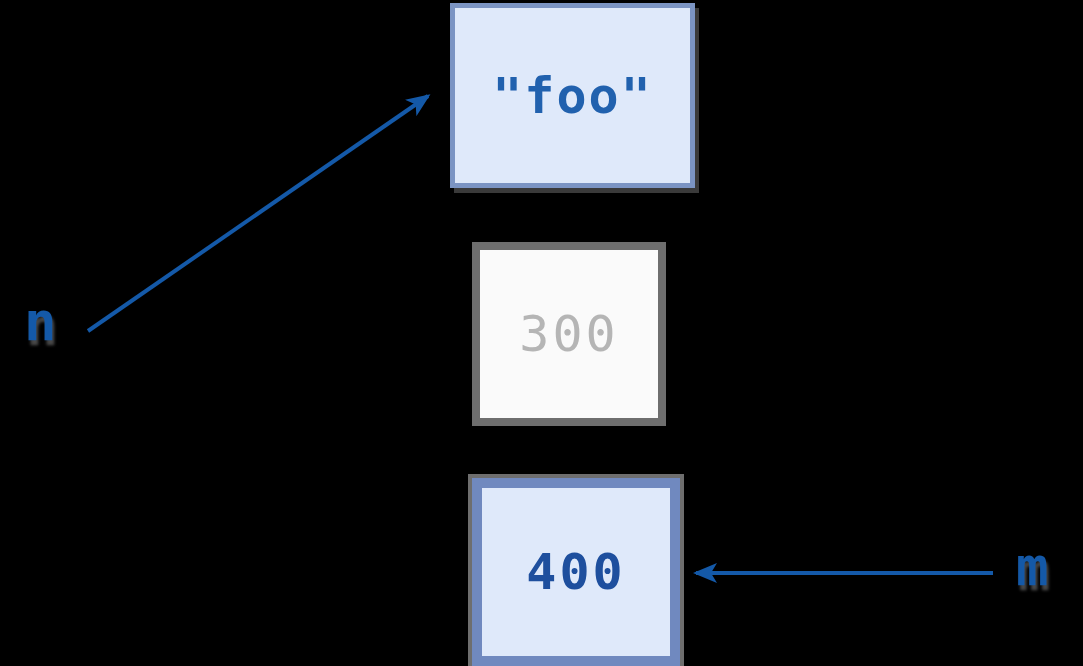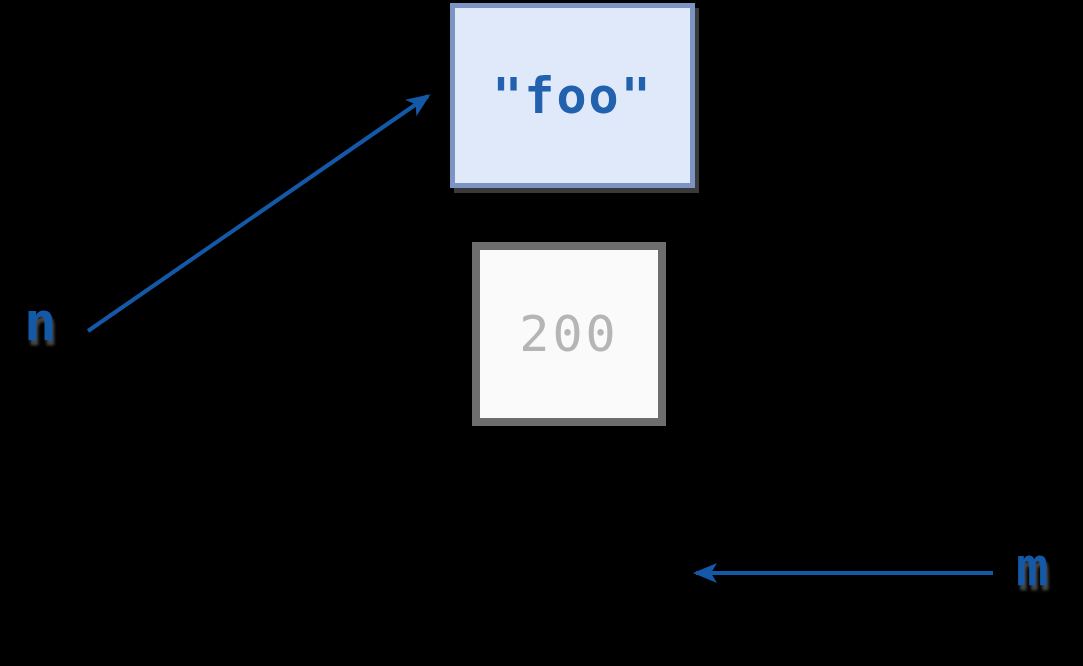--- a/index.html
+++ b/index.html
@@ -77,21 +77,24 @@
     </defs>
     <line class="arrow-line" x1="88" y1="331" x2="428" y2="96" marker-end="url(#ah)"></line>
     <line class="arrow-line" x1="993" y1="573" x2="696" y2="573" marker-end="url(#ah)"></line>
   </svg>
 
   <div class="box box-foo">
     <span>"foo"</span>
   </div>
 
   <div class="box box-300">
-    <span>200</span>
+    <span>300</span>
   </div>
 
+  <div class="box box-400">
+    <span>400</span>
+  </div>
 
   <div class="var-label label-n">n</div>
 
   <div class="var-label label-m">m</div>
 
 </div>
 
 </body></html>

